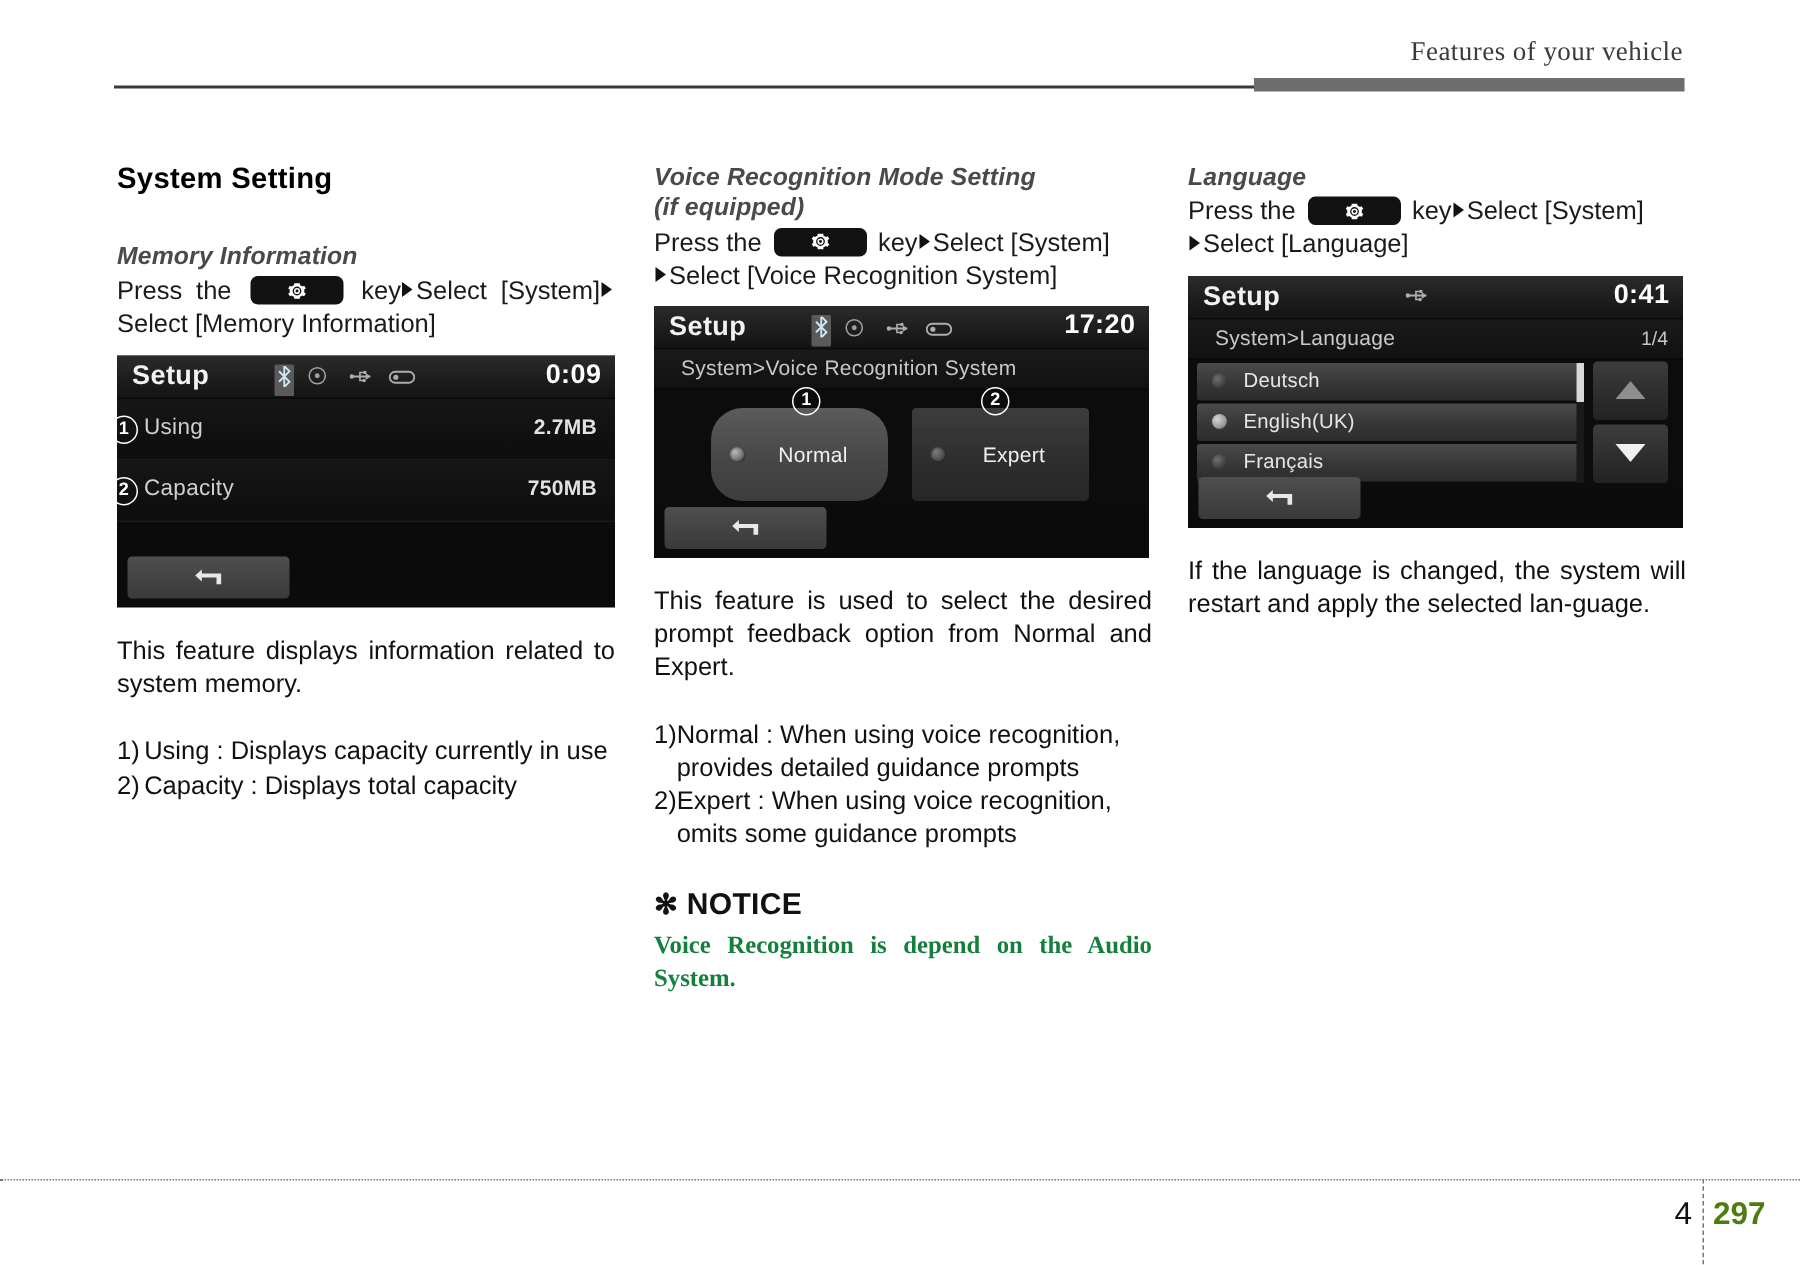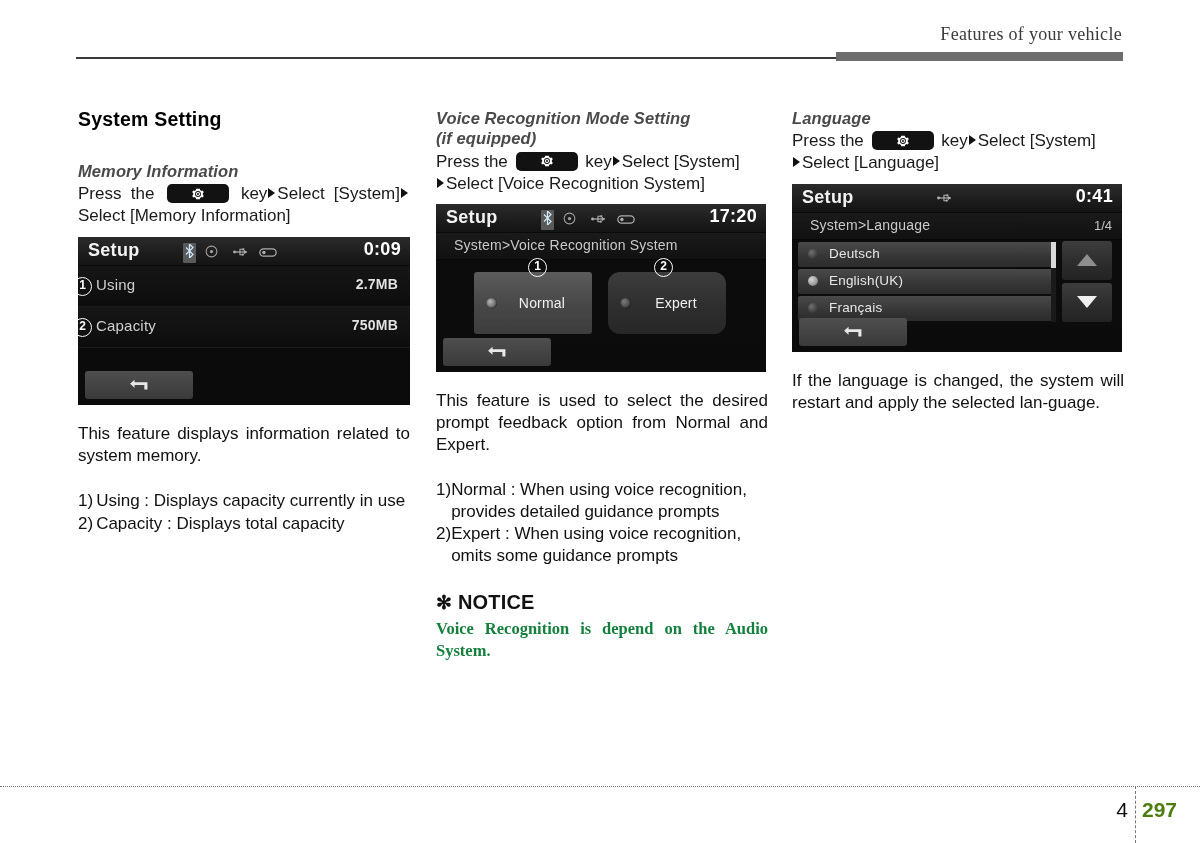--- a/index.html
+++ b/index.html
@@ -569,27 +569,27 @@
       </div>
       <div class="dev-clock">17:20</div>
     </div>
 
     <div class="dev-breadcrumb">
       <div class="bc-text">System&gt;Voice Recognition System</div>
     </div>
 
     <div class="vr-area">
       <div class="callout" style="left:92px; top:-2px;">1</div>
-      <div class="vr-tile sel" style="left:38px;">
+      <div class="vr-tile sel" style="left:38px;border-radius:21px;">
         <span class="radio"></span>
         <span class="tlabel">Normal</span>
       </div>
 
       <div class="callout" style="left:218px; top:-2px;">2</div>
-      <div class="vr-tile unsel" style="left:172px;border-radius:12px;">
+      <div class="vr-tile unsel" style="left:172px;">
         <span class="radio"></span>
         <span class="tlabel">Expert</span>
       </div>
     </div>
 
     <div class="back-btn">
       <svg class="arrow" width="26" height="16" viewBox="0 0 28 18">
         <path d="M9 3 4 7.5 9 12V9h11v5h3.5V6H9V3z" fill="#e8e8e8"></path>
       </svg>
     </div>

